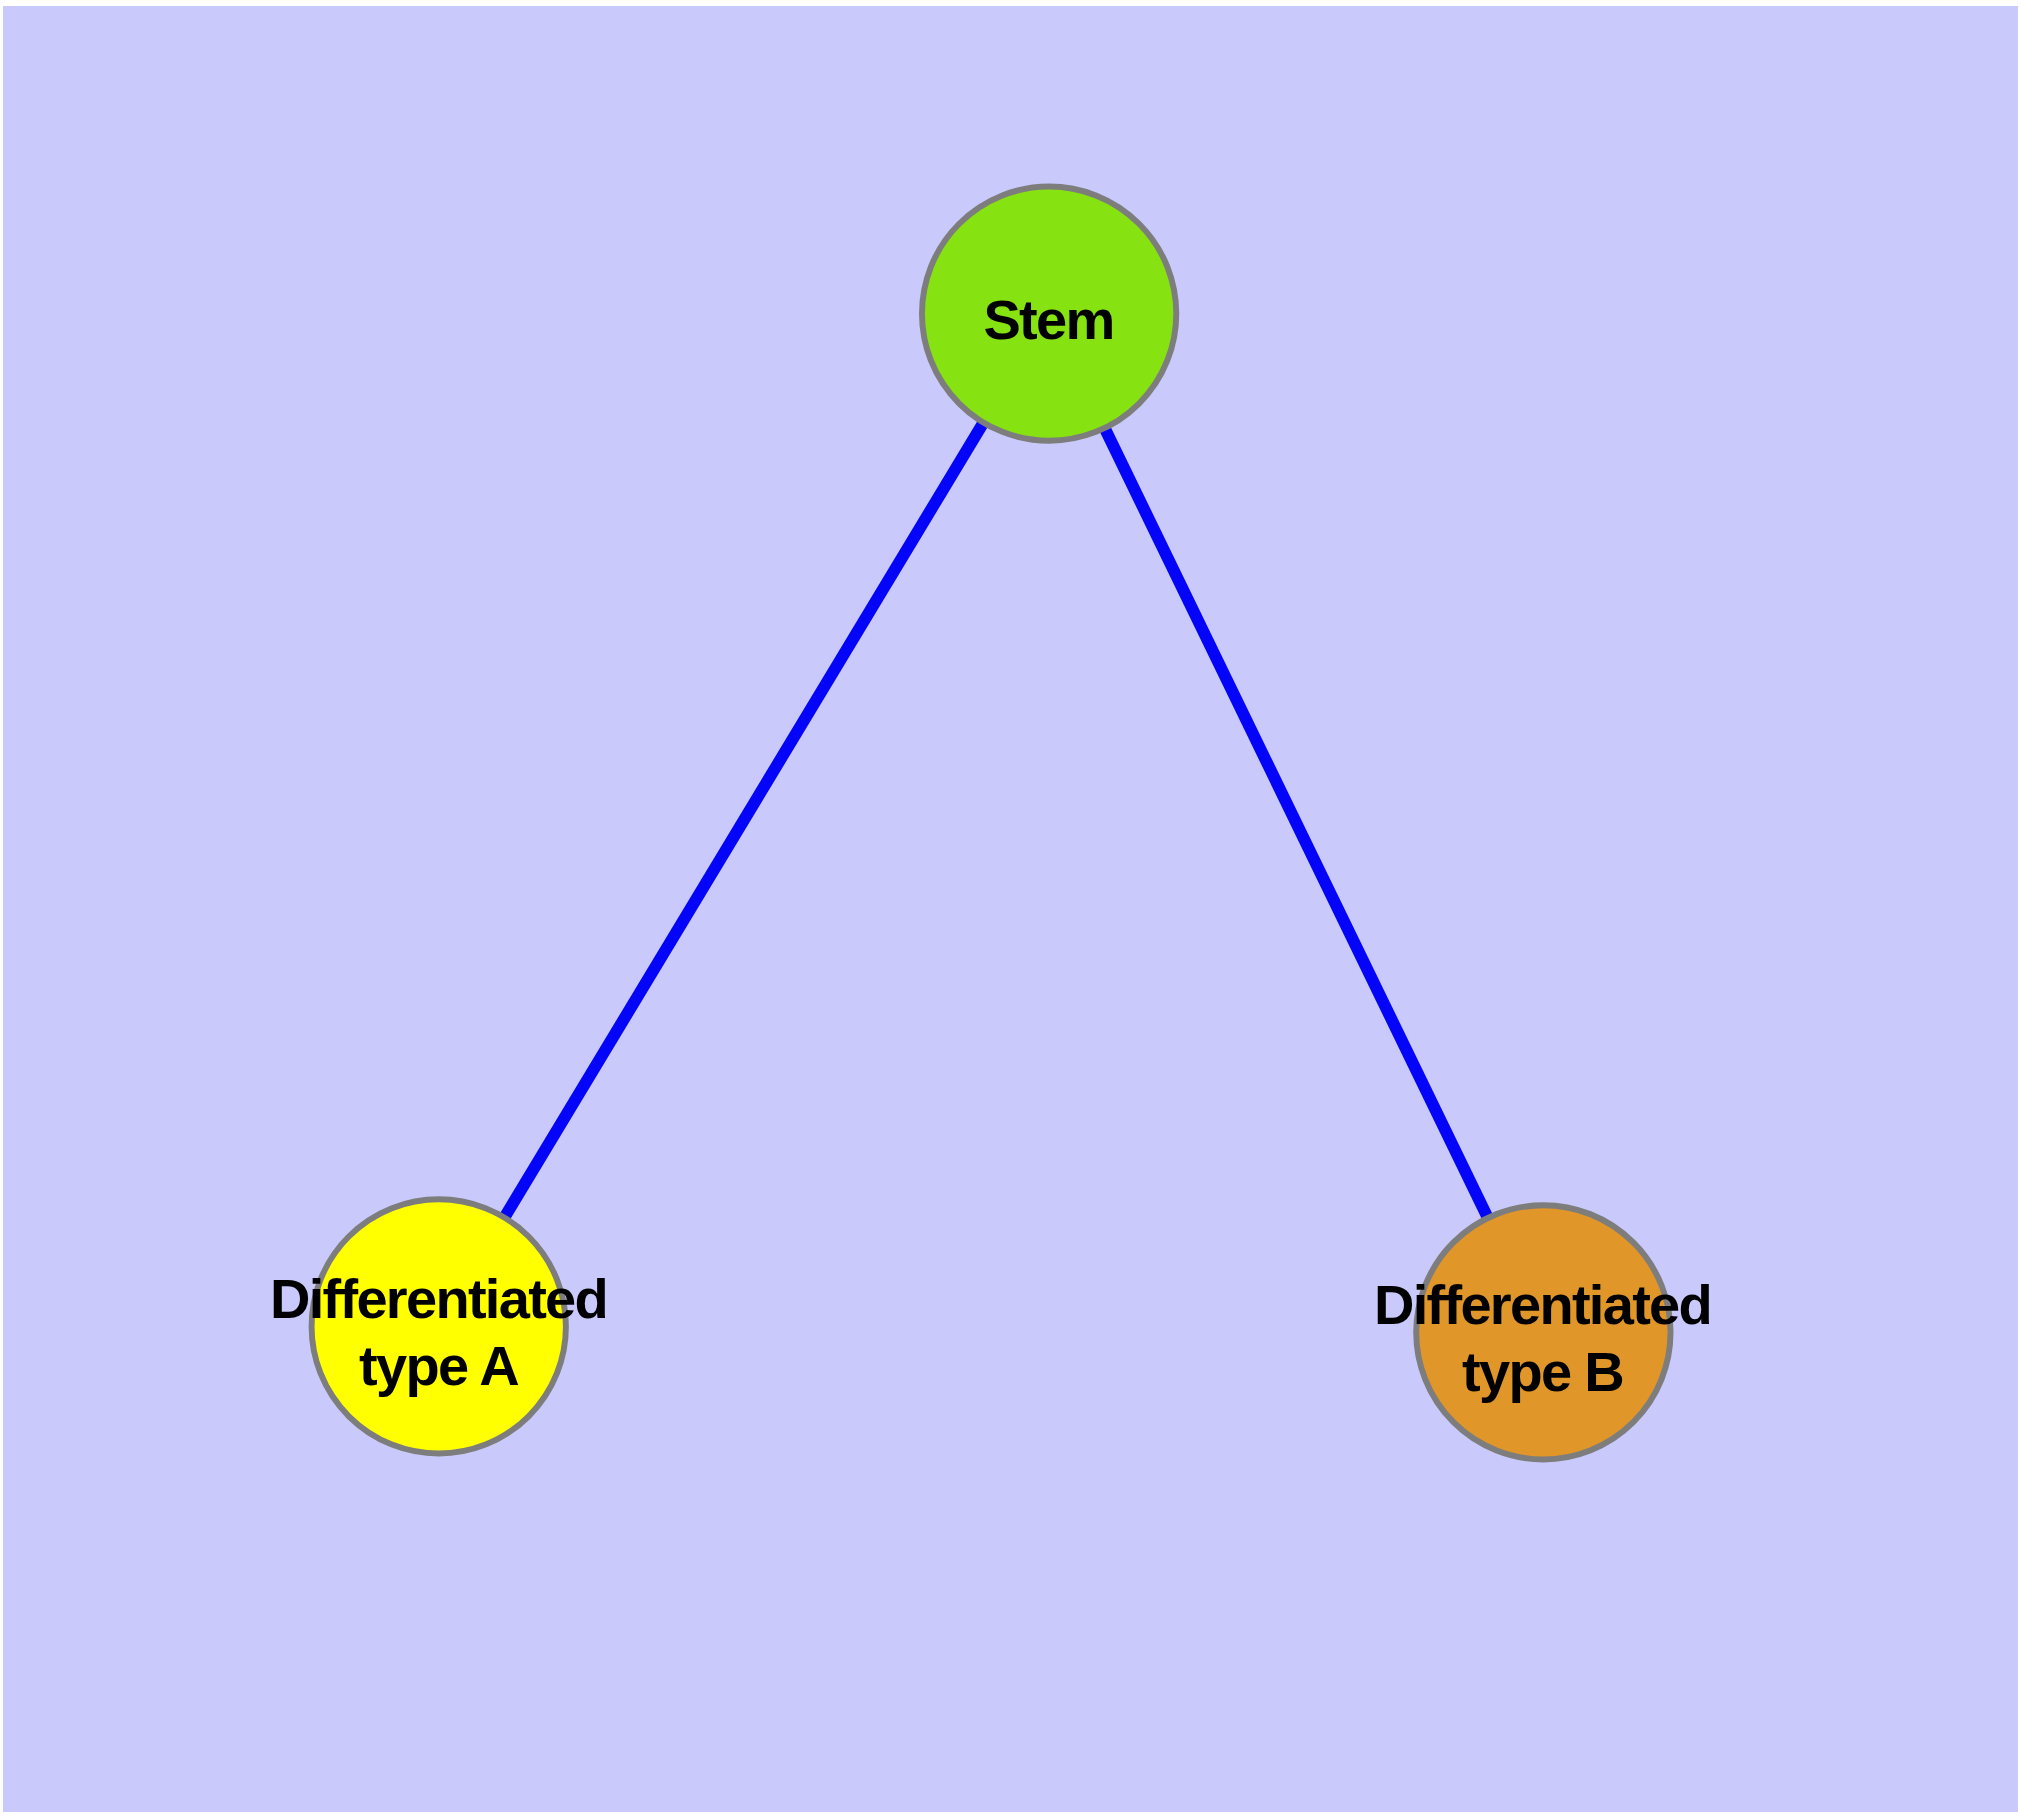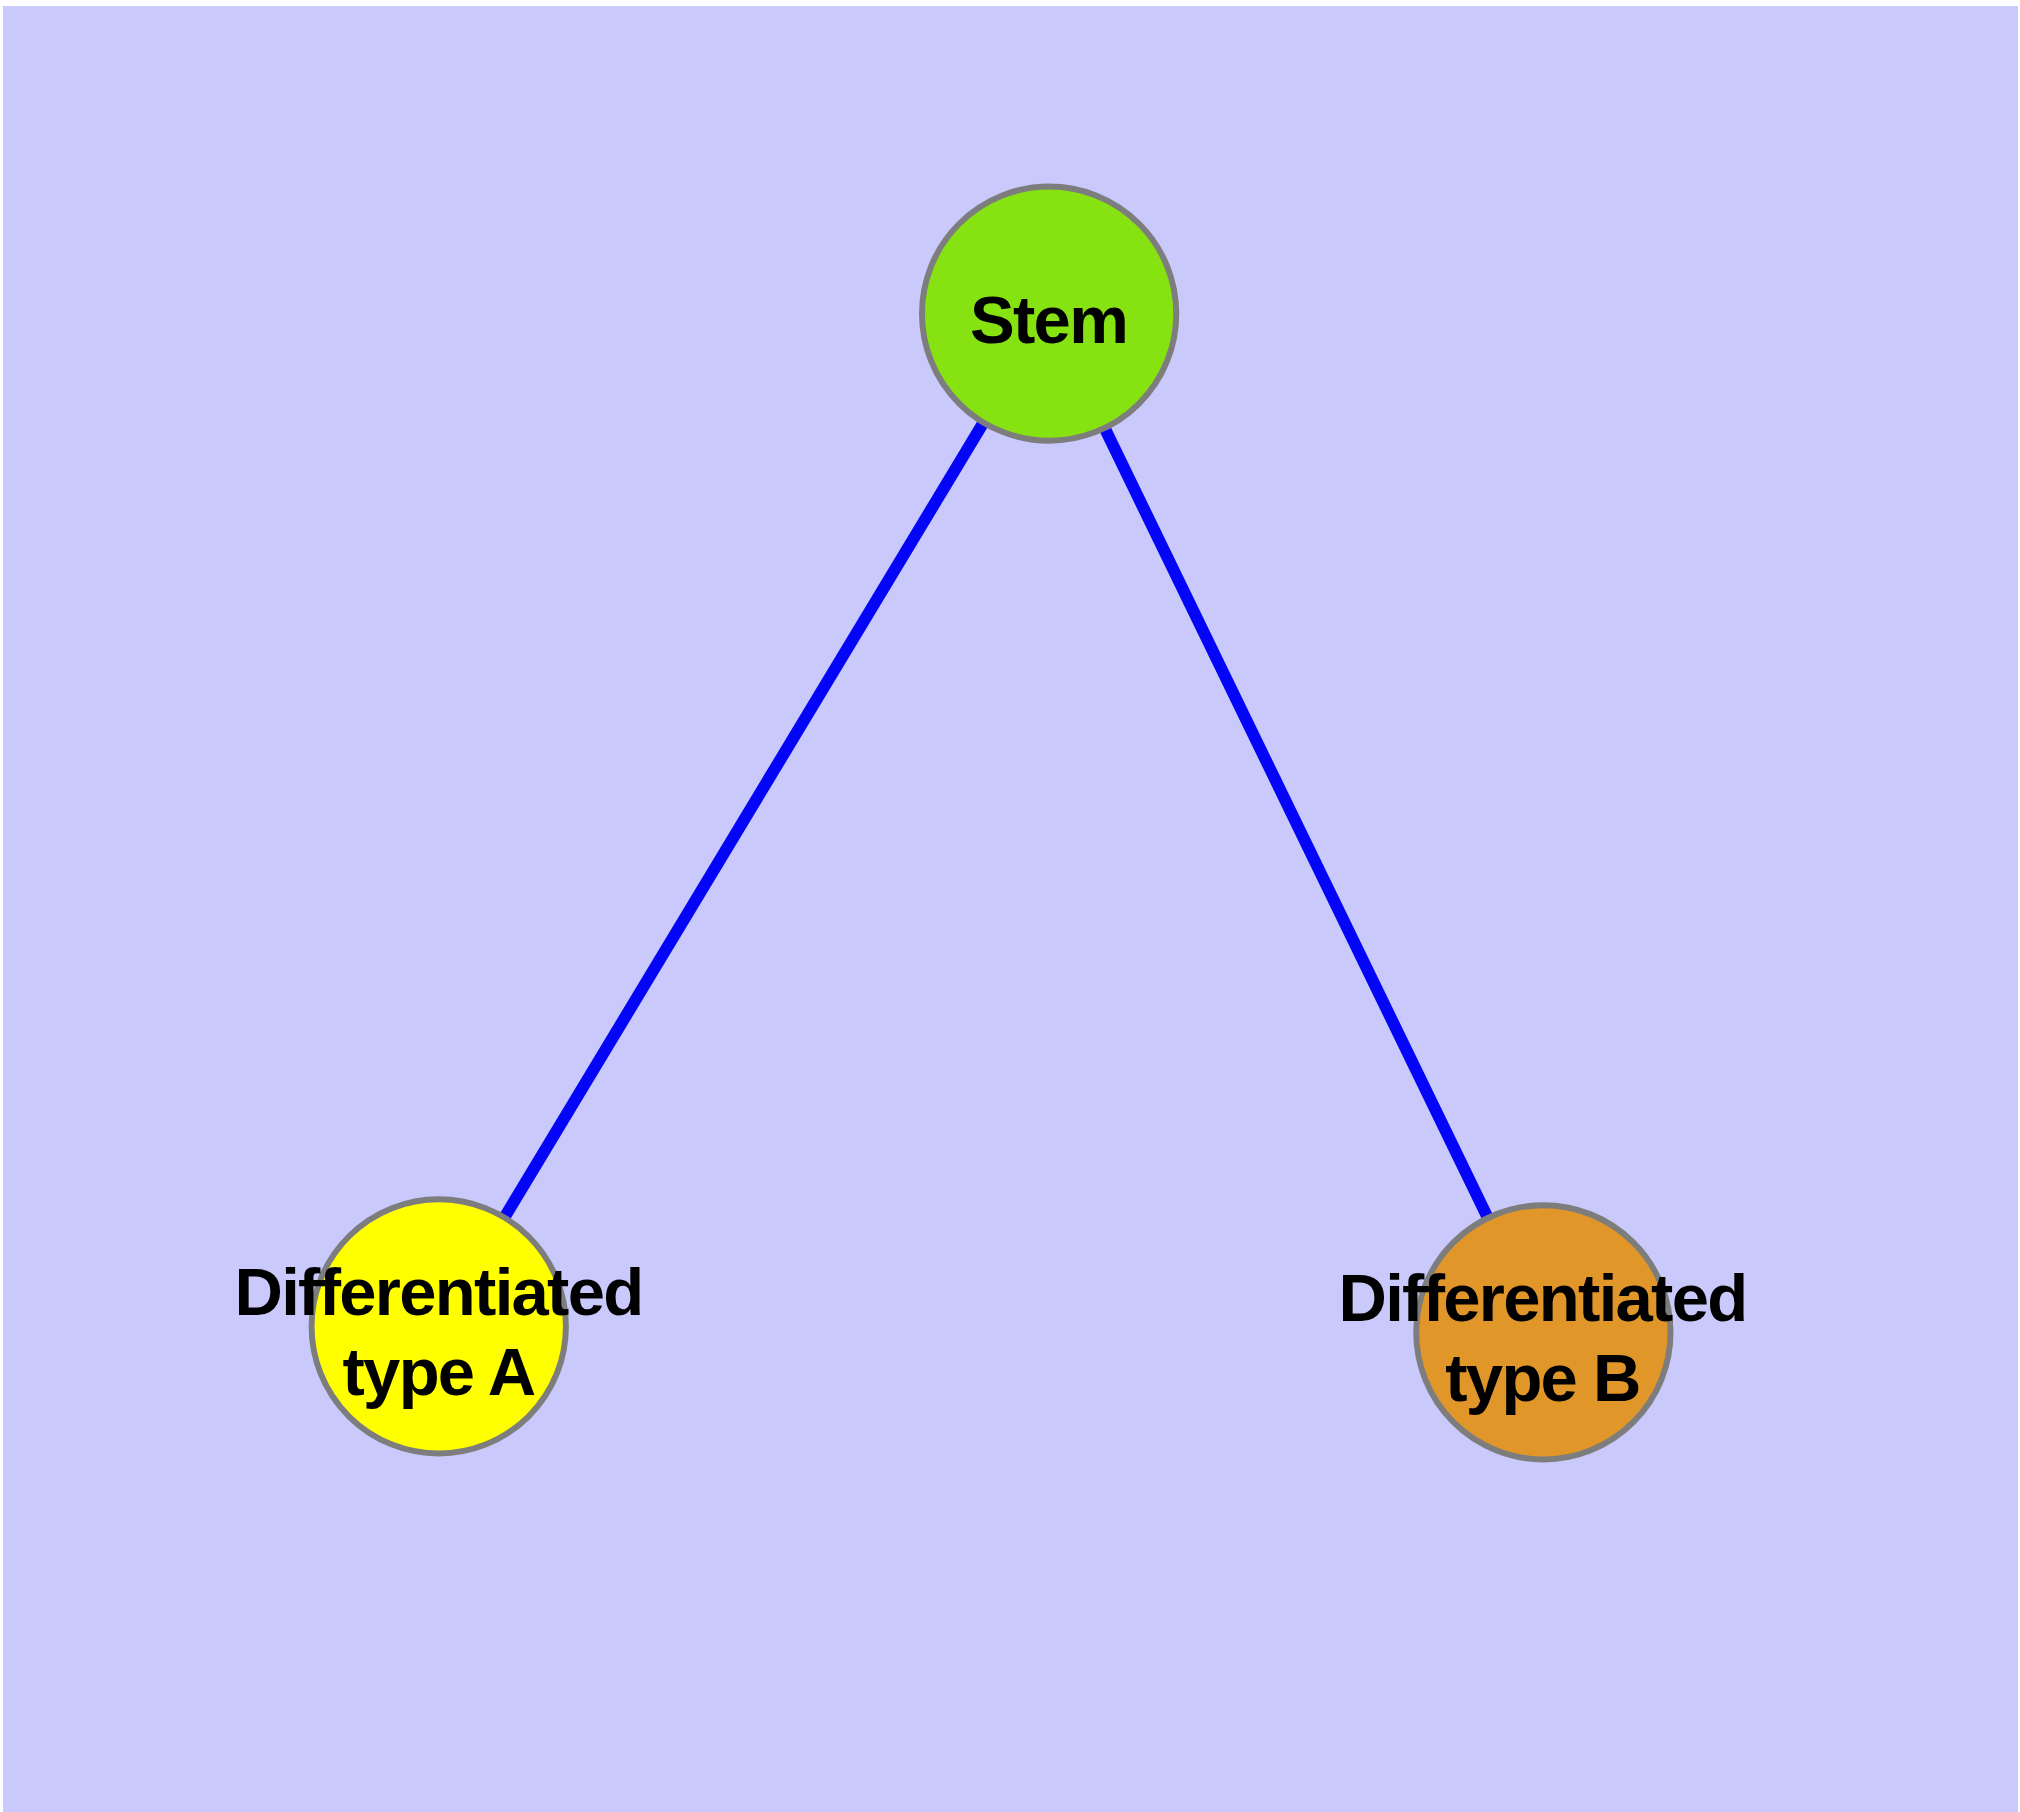--- a/index.html
+++ b/index.html
@@ -32,21 +32,21 @@
     fill: none;
     stroke-width: 14px;
     stroke-linecap: butt;
   }
   .node {
     stroke-width: 7px;
   }
   .node-label {
     position: absolute;
     transform: translate(-50%, -50%);
-    font-size: 67px;
+    font-size: 56px;
     font-weight: bold;
     letter-spacing: -1.7px;
     line-height: 1.2;
     color: #000000;
     text-align: center;
     white-space: pre-line;
     pointer-events: none;
   }
 </style>
 </head>

